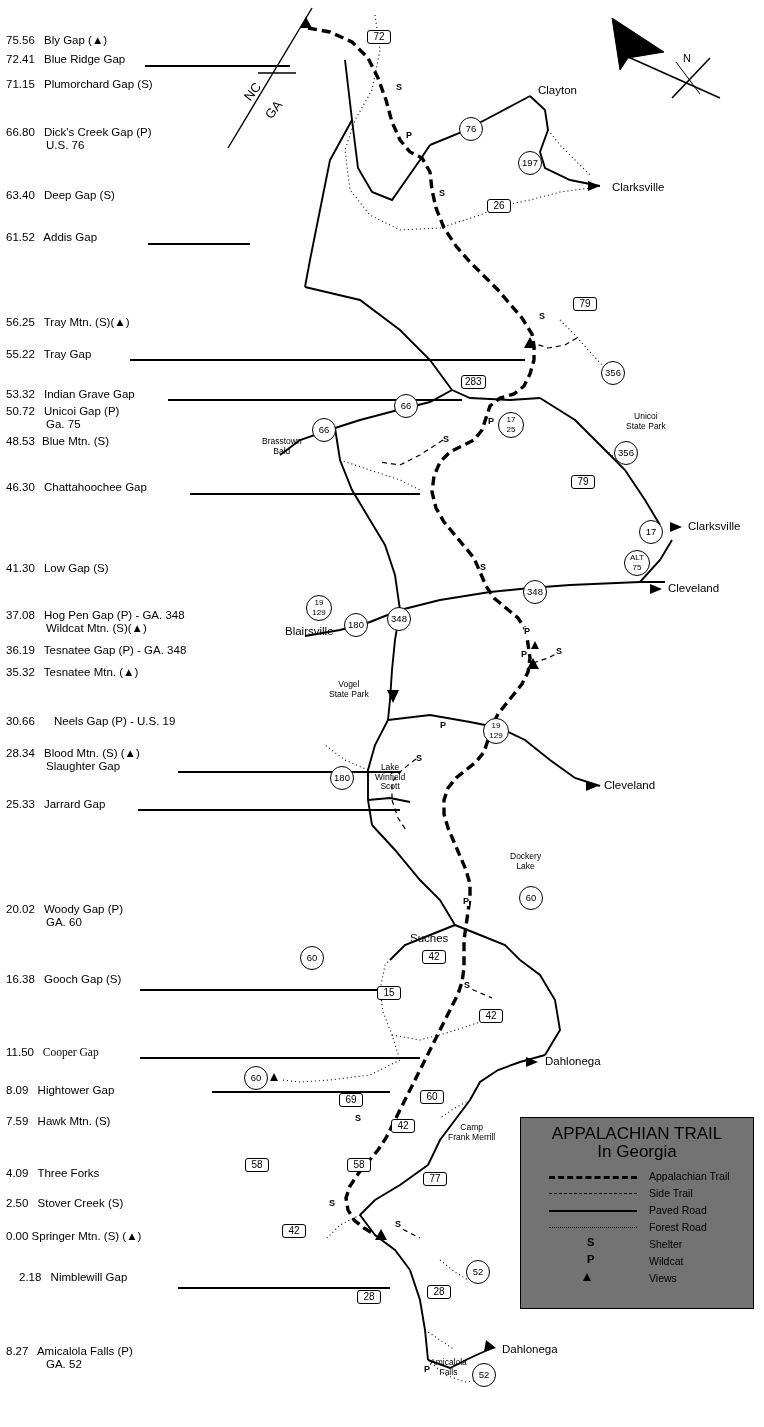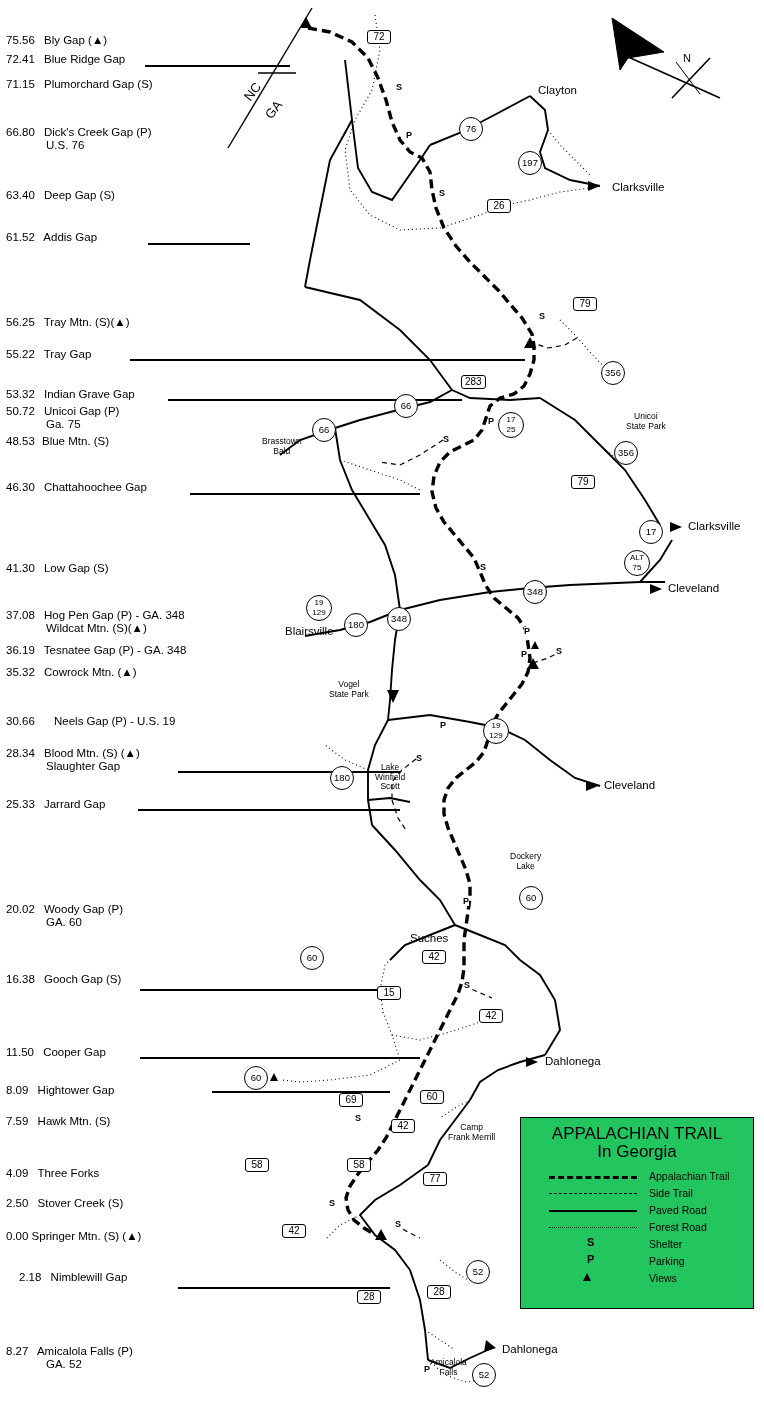--- a/index.html
+++ b/index.html
@@ -12,21 +12,21 @@
   .shield{position:absolute;border:1.4px solid #000;border-radius:3px;background:#fff;
           font-size:10px;line-height:12px;text-align:center;padding:0 3px;}
   .circ{position:absolute;border:1.4px solid #000;border-radius:50%;background:#fff;
         font-size:9.5px;line-height:10px;text-align:center;
         display:flex;align-items:center;justify-content:center;flex-direction:column;}
   .mark{position:absolute;font-size:9px;line-height:9px;font-weight:bold;background:#fff;}
   .tri{position:absolute;width:0;height:0;border-left:6px solid transparent;
        border-right:6px solid transparent;border-bottom:11px solid #000;}
   .tri.sm{border-left-width:4px;border-right-width:4px;border-bottom-width:8px;}
   #legend{position:absolute;left:520px;top:1117px;width:232px;height:190px;
-          border:1.3px solid #000;background:#22c55e;}
+          border:1.3px solid #000;background:#737373;}
   #legend .ttl{text-align:center;font-size:17px;line-height:20px;padding-top:6px;}
   #legend .sub{text-align:center;font-size:17px;line-height:16px;}
   .lgrow{position:relative;height:17px;font-size:10.5px;}
   .lgrow .txt{position:absolute;left:128px;top:2px;}
   .lgsym{position:absolute;left:28px;top:8px;width:88px;height:0;}
   .lgsym.dash{border-top:3px dashed #000;}
   .lgsym.sdash{border-top:1.2px dashed #000;}
   .lgsym.solid{border-top:2.4px solid #000;}
   .lgsym.dot{border-top:1px dotted #000;}
   .lgch{position:absolute;left:66px;top:0px;font-size:11px;font-weight:bold;}
@@ -163,29 +163,29 @@
     <div class="lbl" style="left: 6px; top: 348px;"><span>55.22</span><span style="margin-left: 6px;"> Tray Gap</span></div>
     <div class="lbl" style="left: 6px; top: 388px;"><span>53.32</span><span style="margin-left: 6px;"> Indian Grave Gap</span></div>
     <div class="lbl" style="left: 6px; top: 405px;"><span>50.72</span><span style="margin-left: 6px;"> Unicoi Gap (P)</span></div>
     <div class="lbl" style="left: 46px; top: 418px;">Ga. 75</div>
     <div class="lbl" style="left: 6px; top: 435px;"><span>48.53</span><span style="margin-left: 4px;"> Blue Mtn. (S)</span></div>
     <div class="lbl" style="left: 6px; top: 481px;"><span>46.30</span><span style="margin-left: 6px;"> Chattahoochee Gap</span></div>
     <div class="lbl" style="left: 6px; top: 562px;"><span>41.30</span><span style="margin-left: 6px;"> Low Gap (S)</span></div>
     <div class="lbl" style="left: 6px; top: 609px;"><span>37.08</span><span style="margin-left: 6px;"> Hog Pen Gap (P)  -  GA. 348</span></div>
     <div class="lbl" style="left: 46px; top: 622px;">Wildcat Mtn. (S)(▲)</div>
     <div class="lbl" style="left: 6px; top: 644px;"><span>36.19</span><span style="margin-left: 6px;"> Tesnatee Gap (P) - GA. 348</span></div>
-    <div class="lbl" style="left: 6px; top: 666px;"><span>35.32</span><span style="margin-left: 6px;"> Cowrock Mtn. (▲)</span></div>
+    <div class="lbl" style="left: 6px; top: 666px;"><span>35.32</span><span style="margin-left: 6px;"> Tesnatee Mtn. (▲)</span></div>
     <div class="lbl" style="left: 6px; top: 715px;"><span>30.66</span><span style="margin-left: 16px;"> Neels Gap (P)  -  U.S. 19</span></div>
     <div class="lbl" style="left: 6px; top: 747px;"><span>28.34</span><span style="margin-left: 6px;"> Blood Mtn. (S) (▲)</span></div>
     <div class="lbl" style="left: 46px; top: 760px;">Slaughter Gap</div>
     <div class="lbl" style="left: 6px; top: 798px;"><span>25.33</span><span style="margin-left: 6px;"> Jarrard Gap</span></div>
     <div class="lbl" style="left: 6px; top: 903px;"><span>20.02</span><span style="margin-left: 6px; text-align: right;"> Woody Gap (P)</span></div>
     <div class="lbl" style="left: 46px; top: 916px;">GA. 60</div>
     <div class="lbl" style="left: 6px; top: 973px;"><span>16.38</span><span style="margin-left: 6px;"> Gooch Gap (S)</span></div>
-    <div class="lbl" style="left: 6px; top: 1046px;"><span>11.50</span><span style="margin-left: 6px;"> Cooper Gap</span></div>
+    <div class="lbl" style="left: 6px; top: 1046px;"><span>11.50</span><span style="margin-left: 6px; font-family: Liberation Serif, serif;"> Cooper Gap</span></div>
     <div class="lbl" style="left: 6px; top: 1084px;"><span>8.09</span><span style="margin-left: 6px;"> Hightower Gap</span></div>
     <div class="lbl" style="left: 6px; top: 1115px; text-align: right;"><span>7.59</span><span style="margin-left: 6px;"> Hawk Mtn. (S)</span></div>
     <div class="lbl" style="left: 6px; top: 1167px;"><span>4.09</span><span style="margin-left: 6px;"> Three Forks</span></div>
     <div class="lbl" style="left: 6px; top: 1197px;"><span>2.50</span><span style="margin-left: 6px;"> Stover Creek (S)</span></div>
     <div class="lbl" style="left: 6px; top: 1230px;"><span>0.00</span><span style=""> Springer Mtn. (S) (▲)</span></div>
     <div class="lbl" style="left: 19px; top: 1271px;"><span>2.18</span><span style="margin-left: 6px;"> Nimblewill Gap</span></div>
     <div class="lbl" style="left: 6px; top: 1345px;"><span>8.27</span><span style="margin-left: 6px;"> Amicalola Falls (P)</span></div>
     <div class="lbl" style="left: 46px; top: 1358px;">GA. 52</div>
   </div>
 
@@ -313,20 +313,20 @@
       <div class="lgrow">
         <div class="lgsym dot"></div>
         <div class="txt">Forest Road</div>
       </div>
       <div class="lgrow">
         <div class="lgch">S</div>
         <div class="txt">Shelter</div>
       </div>
       <div class="lgrow">
         <div class="lgch">P</div>
-        <div class="txt">Parking</div>
+        <div class="txt">Wildcat</div>
       </div>
       <div class="lgrow">
         <div class="tri sm lgtri" style="position: absolute;"></div>
         <div class="txt">Views</div>
       </div>
     </div>
 </div>
 
 </body></html>

